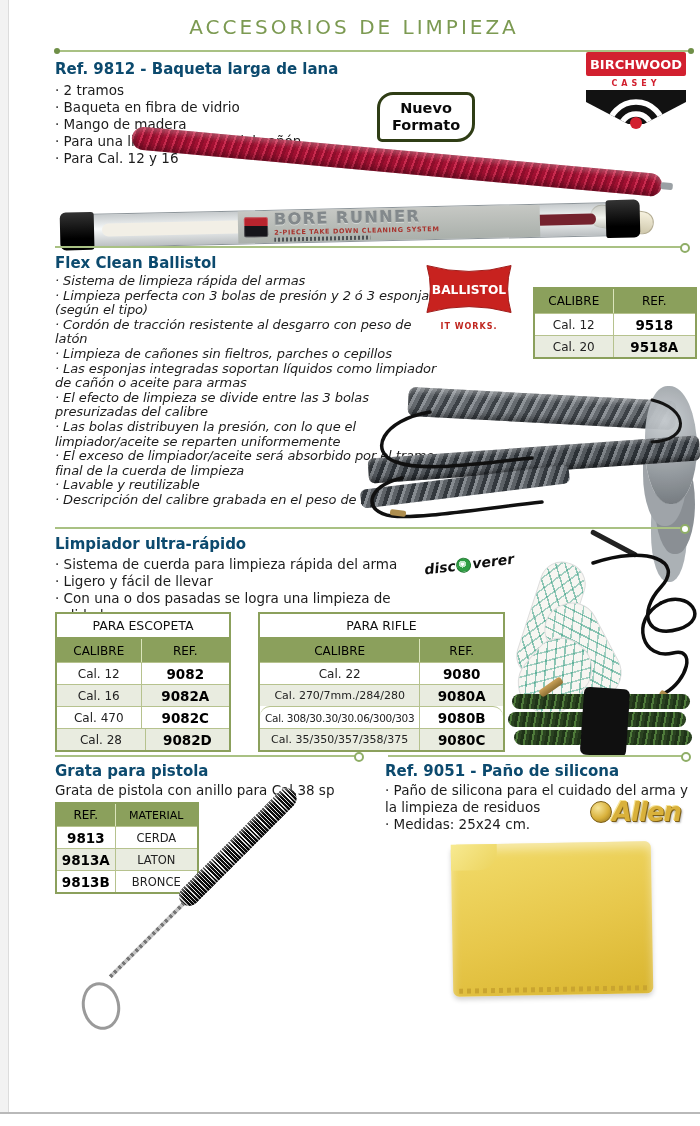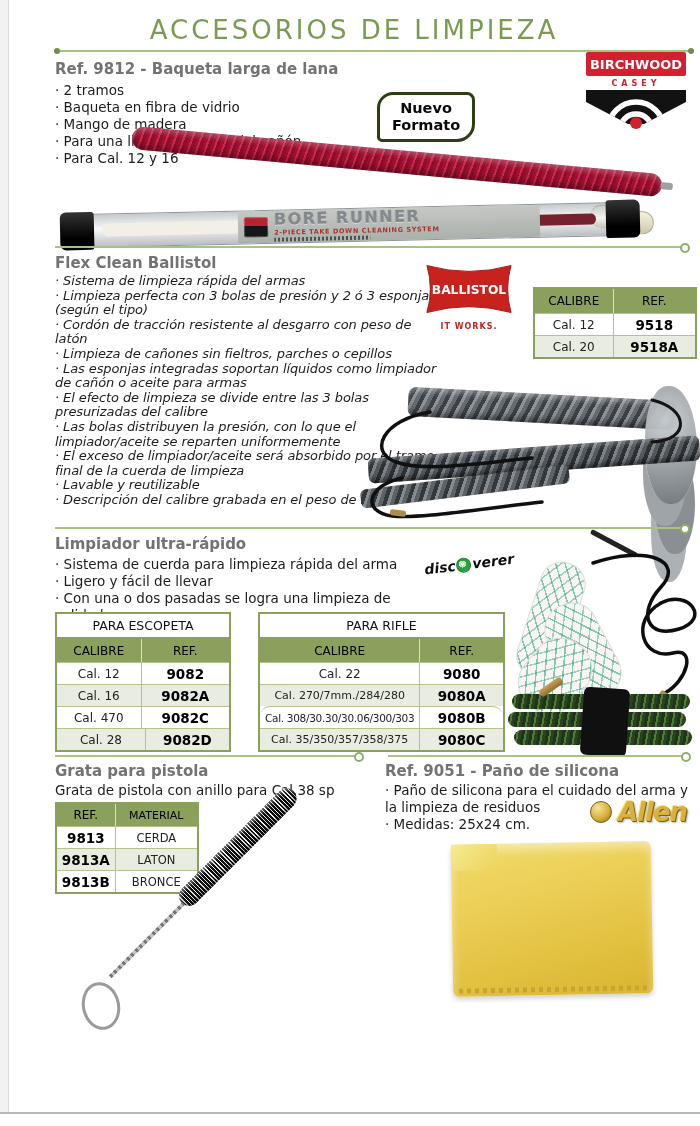--- a/index.html
+++ b/index.html
@@ -9,30 +9,30 @@
     font-family:"DejaVu Sans", "Liberation Sans", sans-serif;
     color:#1c1c1c;
   }
   .abs{position:absolute;}
 
   
   .edge-left{left:0;top:0;width:8px;height:1113px;background:#f2f2f2;border-right:1px solid #dcdcdc;}
   .footer-rule{left:0;top:1112px;width:700px;height:2px;background:#b9b9b9;}
 
   
-  .page-title{left:8px;right:0;top:15px;text-align:center;font-size:26px;letter-spacing:3px;color:#7c9a52;}
+  .page-title{left:8px;right:0;top:15px;text-align:center;font-size:20px;letter-spacing:3px;color:#7c9a52;}
   .hdr-rule{left:57px;top:50px;width:634px;height:2px;background:#a9c183;}
   .hdr-rule .dot{position:absolute;top:-2px;width:6px;height:6px;border-radius:50%;background:#6f8f47;}
   .hdr-rule .dot.l{left:-3px;} .hdr-rule .dot.r{right:-3px;}
 
   
   .rule{height:2px;background:#a9c183;}
   .rule .endcap{position:absolute;right:-9px;top:-3px;width:6px;height:6px;border:2px solid #8fae67;border-radius:50%;background:#fff;}
 
-  .sec-title{font-weight:bold;font-size:15px;color:#737373;}
+  .sec-title{font-weight:bold;font-size:15px;color:#0c4a6e;}
   .bullets div{position:relative;}
   .bullets div::before{content:"· ";}
 
   
   .dtable{border:2px solid #8ba05c;background:#fff;box-sizing:border-box;}
   .dt-title{text-align:center;font-size:12.5px;color:#111;background:#fff;border-bottom:2px solid #8ba05c;display:flex;align-items:center;justify-content:center;}
   .dt-head{display:flex;background:#8ba05c;color:#000000;}
   .dt-head .c{display:flex;align-items:center;justify-content:center;font-size:12px;}
   .dt-head .c + .c{border-left:1px solid #dbe5bb;}
   .dt-row{display:flex;border-top:1px solid #b6c28e;background:#fff;}
@@ -46,21 +46,21 @@
     border-radius:16px 8px 18px 5px;display:flex;flex-direction:column;align-items:center;justify-content:center;
     font-weight:bold;font-size:14.5px;line-height:17px;color:#0a0a0a;}
 
   
   .ballistol-tag{left:424px;top:322px;width:90px;text-align:center;color:#c0261f;font-weight:bold;font-size:8px;letter-spacing:1px;}
   .discoverer{left:424px;top:556px;transform:rotate(-7deg);display:flex;align-items:center;gap:1px;
     font-weight:bold;font-style:italic;font-size:14px;color:#0d0d0d;}
   .swirl{display:inline-block;width:13px;height:13px;border-radius:50%;
     background:radial-gradient(circle at 42% 40%, #ffffff 0 1.5px, #bfe7c6 1.5px 3.5px, #2f9e43 3.5px 100%);
     border:1px solid #1f7a30;}
-  .allen{left:590px;top:797px;display:flex;align-items:center;gap:6px;}
+  .allen{left:590px;top:797px;display:flex;align-items:center;gap:0;}
   .allen-emblem{width:20px;height:20px;border-radius:50%;
     background:radial-gradient(circle at 35% 30%, #f6e59a, #d9b13b 55%, #8a6c1d);
     border:1px solid #7d5f16;}
   .allen-text{font-weight:bold;font-style:italic;font-size:26px;letter-spacing:-1px;color:#d9b13b;
     text-shadow:1px 1px 0 #7d5f16, 2px 2px 2px rgba(0,0,0,.25), -1px -1px 0 #f6e59a;}
 
   
   .mop-red{left:133px;top:126px;width:532px;height:23px;border-radius:12px;
     background:repeating-linear-gradient(105deg,#a01031 0 3px,#c92a4e 3px 5px,#8d0e2b 5px 8px);
     transform:rotate(5.2deg);transform-origin:left top;box-shadow:inset 0 4px 5px rgba(255,255,255,.25), inset 0 -4px 6px rgba(0,0,0,.35);}

